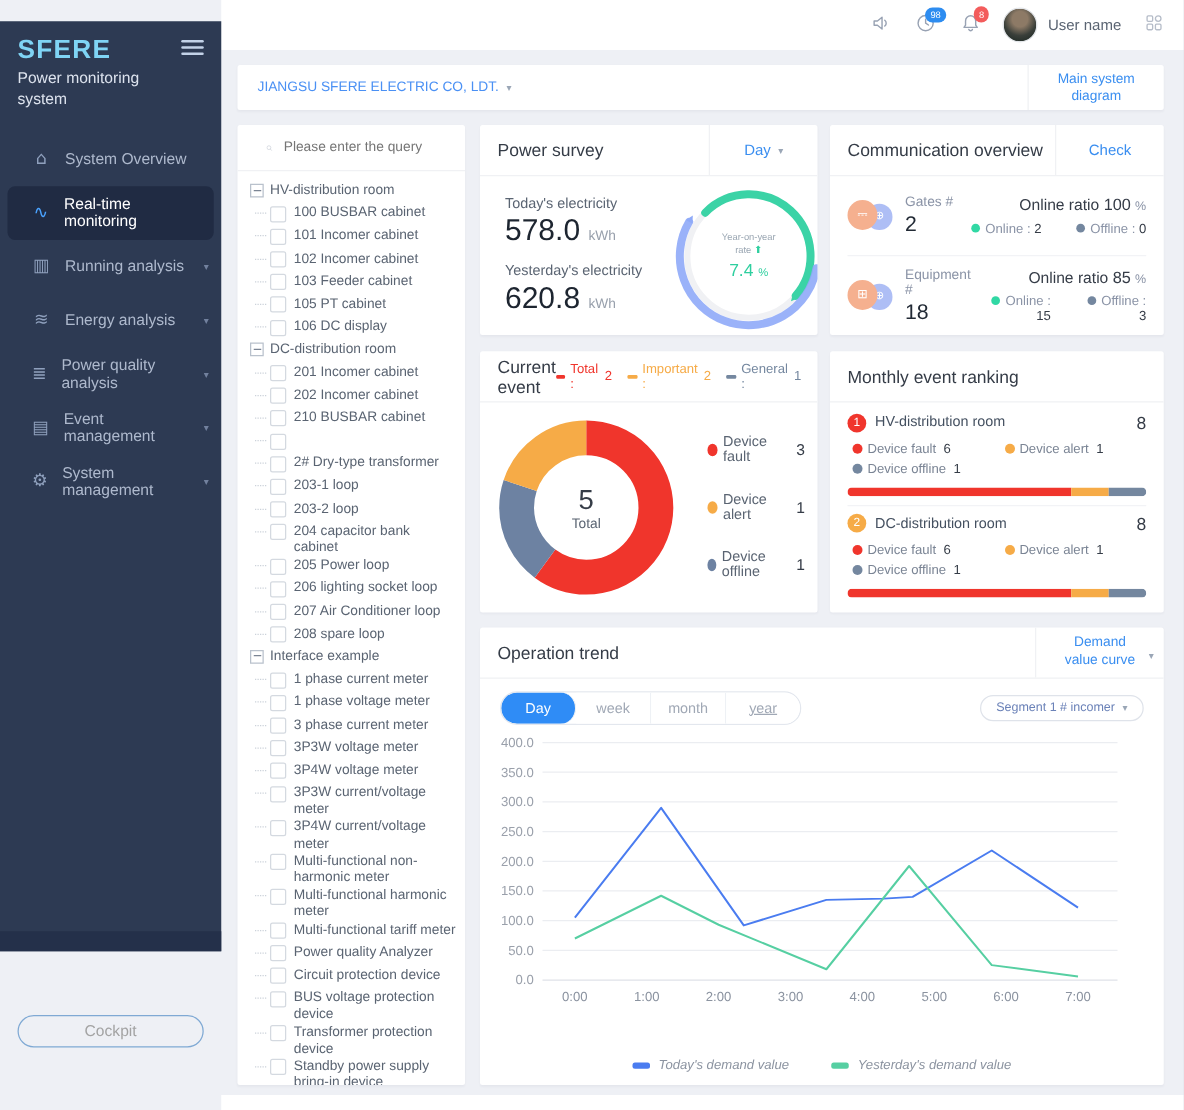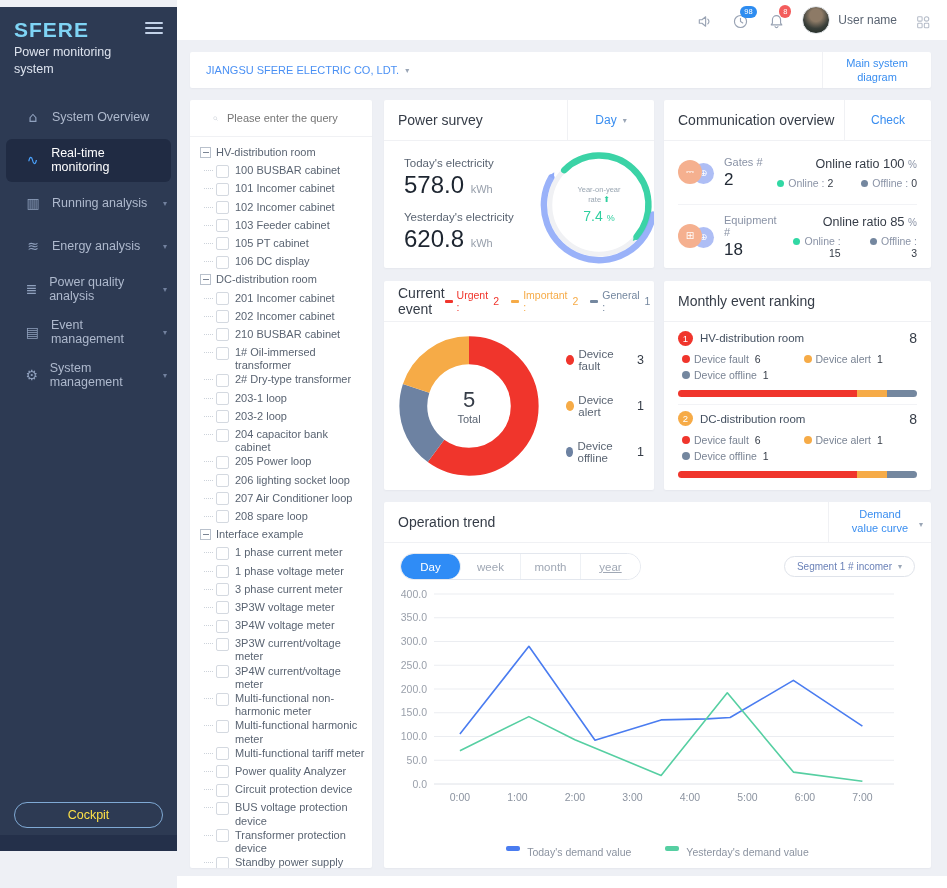--- a/index.html
+++ b/index.html
@@ -1,40 +1,40 @@
 <!DOCTYPE html>
 <html><head>
 <meta charset="utf-8">
 <style>
   html,body{margin:0;padding:0;background:#dfe3ea;}
   .app{width:947px;height:888px;position:relative;overflow:hidden;background:#eef0f5;
        font-family:"Liberation Sans",sans-serif;-webkit-font-smoothing:antialiased;}
   
-  .sidebar{position:absolute;left:0;top:7px;width:177px;height:844px;background:#2d3a53;z-index:5;}
+  .sidebar{position:absolute;left:0;top:17px;width:177px;height:744px;background:#2d3a53;z-index:5;}
   .side-foot-strip{position:absolute;bottom:0;left:0;right:0;height:16px;background:#24304a;}
   .logo-row{padding:12px 14px 0 14px;display:flex;justify-content:space-between;align-items:flex-start;}
   .logo{color:#7fd4f5;font-size:21px;font-weight:bold;letter-spacing:1px;line-height:1;}
   .burger{width:18px;padding-top:3px;cursor:pointer;}
   .burger div{height:2px;background:#c3d2e8;margin-bottom:3px;border-radius:1px;}
   .logo-sub{color:#dde3ee;font-size:12.5px;line-height:1.35;padding:4px 14px 0 14px;width:120px;}
   .nav{margin-top:18px;}
   .nav-item{height:43px;display:flex;align-items:center;gap:10px;padding:0 10px 0 24px;color:#aeb9cd;
             font-size:12.5px;cursor:pointer;}
   .nav-item .nav-icon{font-family:"DejaVu Sans",sans-serif;font-size:14px;width:18px;text-align:center;color:#8fa0bd;}
   .nav-item .arrow{margin-left:auto;font-family:"DejaVu Sans",sans-serif;font-size:8px;color:#72819e;display:none;}
   .nav-item.has-arrow .arrow{display:block;}
   .nav-item.active{background:#202b43;border-radius:6px;margin:0 6px;padding-left:18px;color:#ffffff;}
   .nav-item.active .nav-icon{color:#4aa3ff;}
   .cockpit{position:absolute;left:14px;right:14px;top:795px;height:24px;border:1px solid #7fa9d4;border-radius:13px;
-           color:#fde047;font-size:12.5px;display:flex;align-items:center;justify-content:center;cursor:pointer;}
+           color:#a3a3a3;font-size:12.5px;display:flex;align-items:center;justify-content:center;cursor:pointer;}
   .copyright{position:absolute;left:0;right:0;top:838px;text-align:center;color:#5d6d8d;font-size:9px;line-height:1.5;}
   
   .main{position:absolute;left:177px;top:0;right:0;bottom:0;display:flex;flex-direction:column;}
   .topbar{height:40px;background:#fff;display:flex;align-items:center;justify-content:flex-end;gap:16px;padding-right:14px;flex:none;}
-  .tb-icon{position:relative;width:20px;height:20px;display:flex;align-items:flex-end;justify-content:center;cursor:pointer;}
+  .tb-icon{position:relative;width:20px;height:20px;display:flex;align-items:flex-start;justify-content:center;cursor:pointer;}
   .badge-blue{position:absolute;top:-4px;left:10px;background:#2d8cf0;color:#fff;font-size:7.5px;line-height:1;
               padding:2px 4px;border-radius:7px;}
   .badge-red{position:absolute;top:-5px;right:-5px;background:#f35c5c;color:#fff;font-size:7.5px;line-height:1;
              padding:2.5px 4px;border-radius:50%;}
   .avatar{width:26px;height:26px;border-radius:50%;background:radial-gradient(circle at 50% 32%,#8d7a66 0 28%,#3a3f3a 60%,#16231e 100%);
           border:1px solid #e3e6ea;}
   .user-name{font-size:12px;color:#5a6472;}
   .content{flex:1;padding:12px 16px 0 13px;}
   .footstrip{height:12px;background:#fff;flex:none;}
   
@@ -131,21 +131,21 @@
   .tabsrow{display:flex;align-items:center;padding:10px 16px 2px 16px;flex:none;}
   .tabs{display:flex;border:1px solid #e3e7ee;border-radius:15px;overflow:hidden;}
   .tab{width:59px;height:25px;display:flex;align-items:center;justify-content:center;font-size:11.5px;color:#a0a8b5;
        cursor:pointer;border-right:1px solid #eef1f5;background:#fff;}
   .tab:last-child{border-right:none;text-decoration:underline;}
   .tab.active{background:#2f8cf6;color:#fff;border-radius:15px;}
   .seg-pill{margin-left:auto;border:1px solid #dfe3ea;border-radius:13px;padding:4px 12px;font-size:10px;color:#6b82b8;
             display:flex;align-items:center;gap:6px;cursor:pointer;}
   .chartbox{flex:1;padding:4px 8px 0 8px;}
   .chart-legend{display:flex;justify-content:center;gap:34px;padding:2px 0 10px 0;}
-  .cl-item{display:flex;gap:7px;font-size:10.5px;color:#8b93a0;}
+  .cl-item{display:flex;align-items:center;gap:7px;font-size:10.5px;color:#8b93a0;font-style:italic;}
   .cl-swatch{width:14px;height:5px;border-radius:2px;}
   svg text{font-family:"Liberation Sans",sans-serif;}
 </style>
 </head>
 <body>
 
 <div class="app">
 
   <div class="sidebar">
     <div class="logo-row">
@@ -336,21 +336,20 @@
 
                 <span class="dash"></span>
                 <span class="checkbox"></span>
                 <span class="tree-label">210 BUSBAR cabinet</span>
               </div>
 
               <div class="tree-item leaf">
 
                 <span class="dash"></span>
                 <span class="checkbox"></span>
-                <span class="tree-label">1# Oil-immersed transformer</span>
               </div>
 
               <div class="tree-item leaf">
 
                 <span class="dash"></span>
                 <span class="checkbox"></span>
                 <span class="tree-label">2# Dry-type transformer</span>
               </div>
 
               <div class="tree-item leaf">
@@ -598,21 +597,21 @@
           </div>
 
           <div class="row2">
 
             <div class="panel p-left">
               <div class="panel-hd" style="padding-right:2px;">
                 <span class="panel-title">Current event</span>
                 <div class="sev">
                   <span class="sev-item">
                       <span class="sev-mark" style="background: rgb(240, 53, 44);"></span>
-                      <span style="color: rgb(240, 53, 44);">Urgent :</span>
+                      <span style="color: rgb(240, 53, 44);">Total :</span>
                       <span style="color: rgb(240, 53, 44);">2</span>
                     </span>
                   <span class="sev-item">
                       <span class="sev-mark" style="background: rgb(246, 171, 71);"></span>
                       <span style="color: rgb(246, 171, 71);">Important :</span>
                       <span style="color: rgb(246, 171, 71);">2</span>
                     </span>
                   <span class="sev-item">
                       <span class="sev-mark" style="background: rgb(116, 135, 159);"></span>
                       <span style="color: rgb(116, 135, 159);">General :</span>

